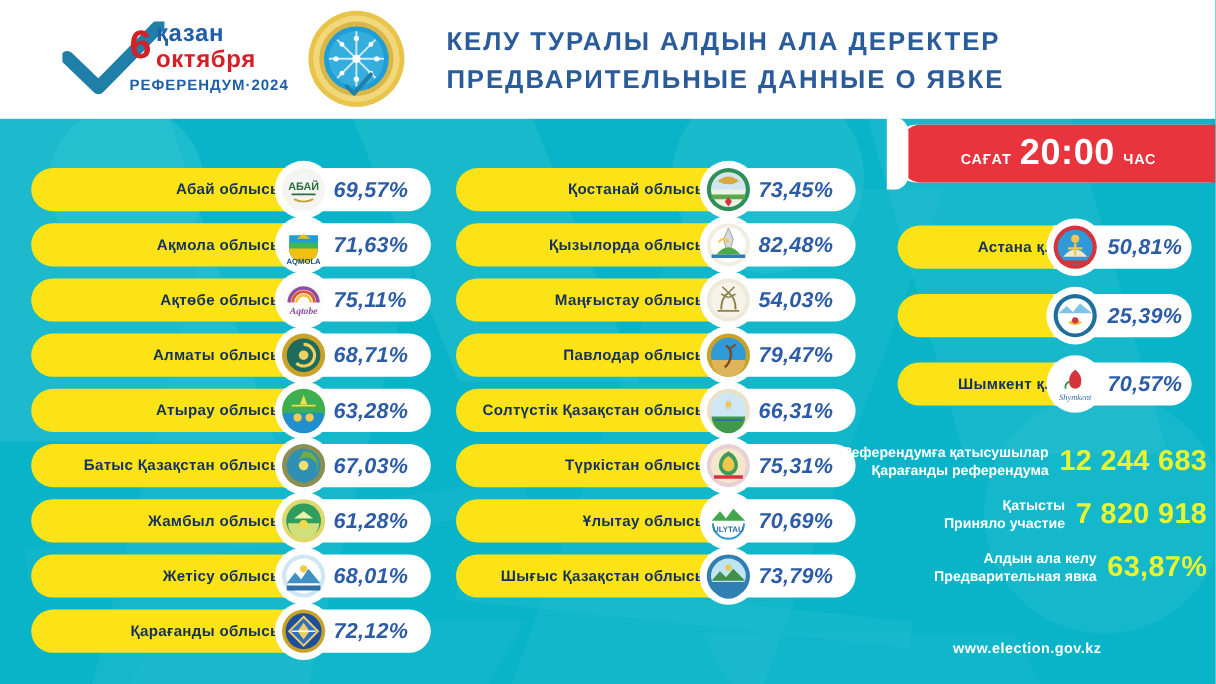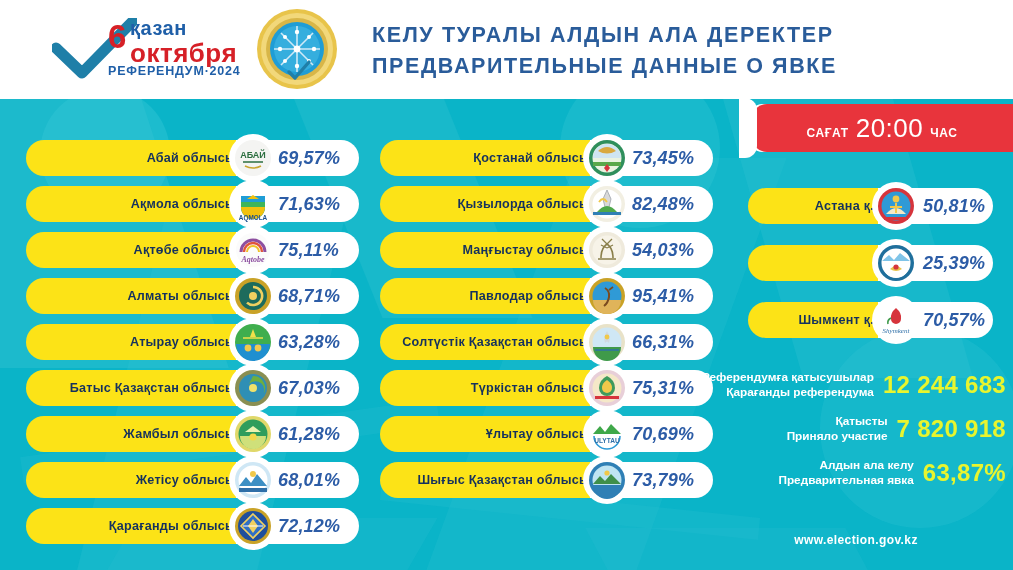--- a/index.html
+++ b/index.html
@@ -17,21 +17,21 @@
   .ray{position:absolute;background:#2cc0d0;opacity:.55;}
   .blob{position:absolute;border-radius:50%;background:#33c5d4;opacity:.45;}
   .chev{position:absolute;background:#27bed0;opacity:.5;}
 
   
   .header{position:absolute;left:0;top:0;width:1013px;height:99px;background:#ffffff;z-index:5;}
   .logo-check{position:absolute;left:52px;top:18px;width:85px;height:62px;}
   .logo-text{position:absolute;left:108px;top:14px;width:140px;height:72px;}
   .logo-six{position:absolute;left:0;top:6px;font-size:33px;font-weight:bold;color:#d62027;line-height:1;}
   .logo-l1{position:absolute;left:22px;top:4px;font-size:20px;font-weight:bold;color:#1f5fa8;letter-spacing:.5px;line-height:1;}
-  .logo-l2{position:absolute;left:22px;top:26px;font-size:26px;font-weight:bold;color:#d62027;letter-spacing:.5px;line-height:1;}
+  .logo-l2{position:absolute;left:22px;top:26px;font-size:20px;font-weight:bold;color:#d62027;letter-spacing:.5px;line-height:1;}
   .logo-l3{position:absolute;left:0;top:51px;font-size:12.5px;font-weight:bold;color:#1f5fa8;letter-spacing:.8px;line-height:1;}
 
   .cec-emblem{position:absolute;left:256px;top:8px;width:82px;height:82px;}
 
   .title-block{position:absolute;left:372px;top:20px;width:560px;}
   .title-line{
     font-size:21.5px;font-weight:bold;color:#2a5c9a;letter-spacing:1.6px;
     line-height:31px;white-space:nowrap;
   }
 
@@ -41,21 +41,21 @@
     background:#e8343c;border-radius:16px 0 0 16px;z-index:6;
     display:flex;align-items:center;justify-content:center;
     box-shadow:-4px 0 0 0 #ffffff;
   }
   .time-banner::before{
     content:"";position:absolute;left:-12px;top:-6px;width:18px;height:60px;
     background:#ffffff;border-radius:0 12px 12px 0;
   }
   .tb-inner{position:relative;display:flex;align-items:baseline;gap:7px;color:#fff;}
   .tb-small{font-size:12px;font-weight:bold;letter-spacing:.6px;}
-  .tb-big{font-size:26px;font-weight:normal;letter-spacing:.5px;}
+  .tb-big{font-size:30px;font-weight:bold;letter-spacing:.5px;}
 
   
   .col{position:absolute;}
   .col-a{left:26px;top:140px;width:333px;}
   .col-b{left:380px;top:140px;width:333px;}
   .col-c{left:748px;top:188px;width:245px;}
 
   .pill{position:relative;height:36px;margin-bottom:10px;}
   .pill-yellow{
     position:absolute;left:0;top:0;height:36px;
@@ -404,21 +404,21 @@
       <div class="emblem">
         <svg viewBox="0 0 44 44">
             <circle cx="22" cy="22" r="21" fill="#fff"></circle>
             <circle cx="22" cy="22" r="18" fill="#c9a227"></circle>
             <circle cx="22" cy="22" r="14.5" fill="#2f9ad6"></circle>
             <path d="M8 26 a14 14 0 0 0 28 0 z" fill="#e0b45a"></path>
             <path d="M20 14 q5 3 4 9 q-1 6 -5 9" fill="none" stroke="#7a4a1f" stroke-width="2"></path>
             <path d="M24 16 l4 -3" stroke="#7a4a1f" stroke-width="1.6"></path>
           </svg>
       </div>
-      <div class="pill-value">95,41%</div>
+      <div class="pill-value">79,47%</div>
     </div>
 
     <div class="pill">
       <div class="pill-yellow"></div>
       <div class="pill-white"></div>
       <div class="pill-name">Солтүстік Қазақстан облысы</div>
       <div class="emblem">
         <svg viewBox="0 0 44 44">
             <circle cx="22" cy="22" r="21" fill="#fff"></circle>
             <circle cx="22" cy="22" r="18" fill="#e8e2c8"></circle>

